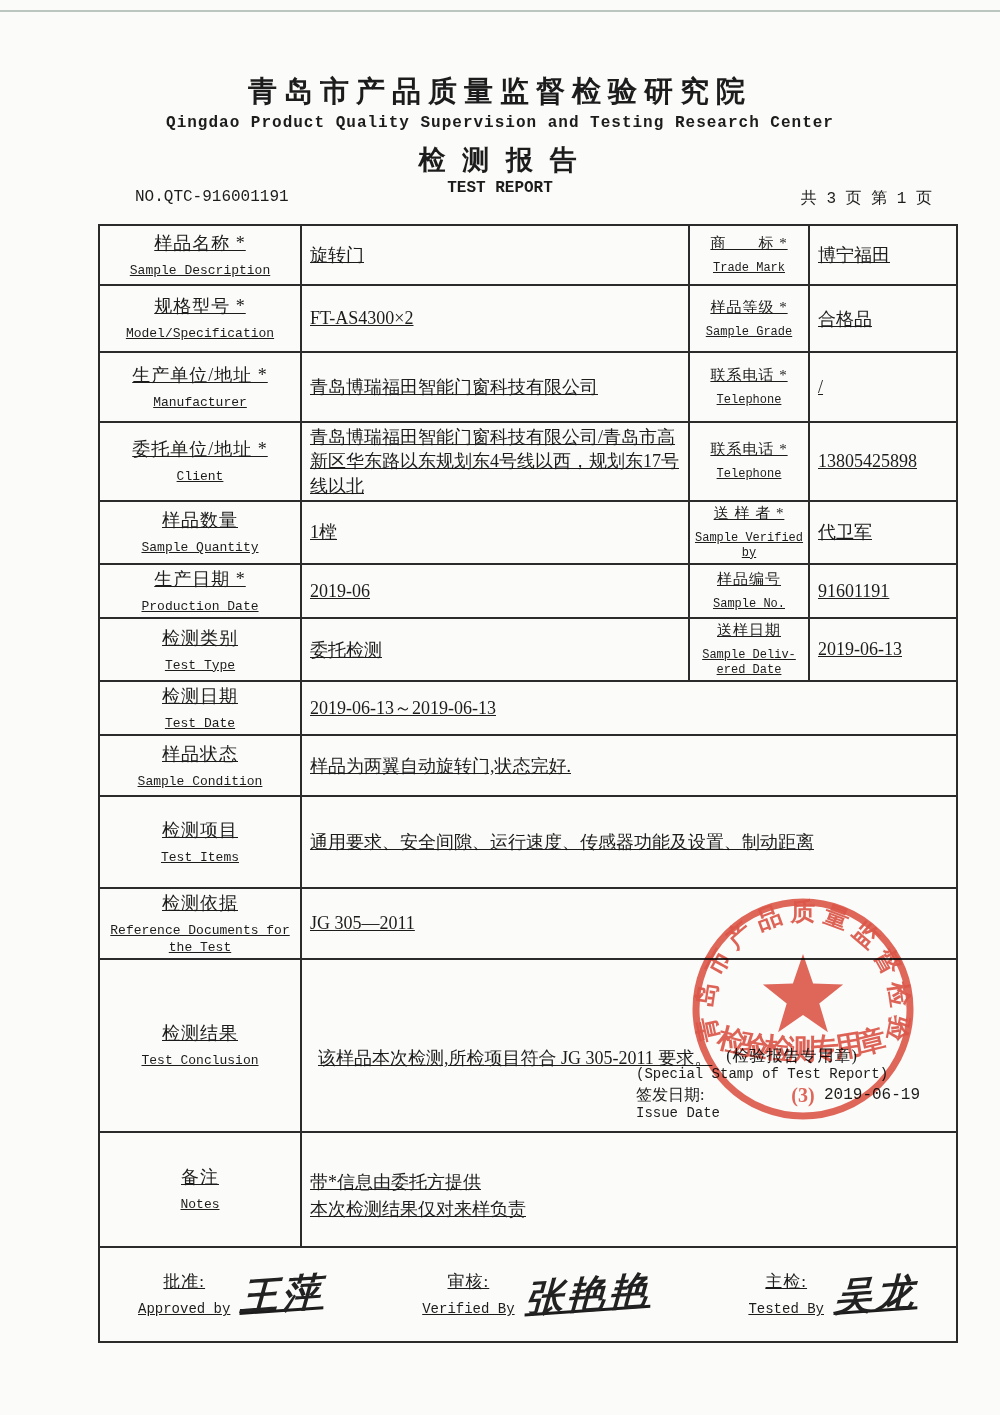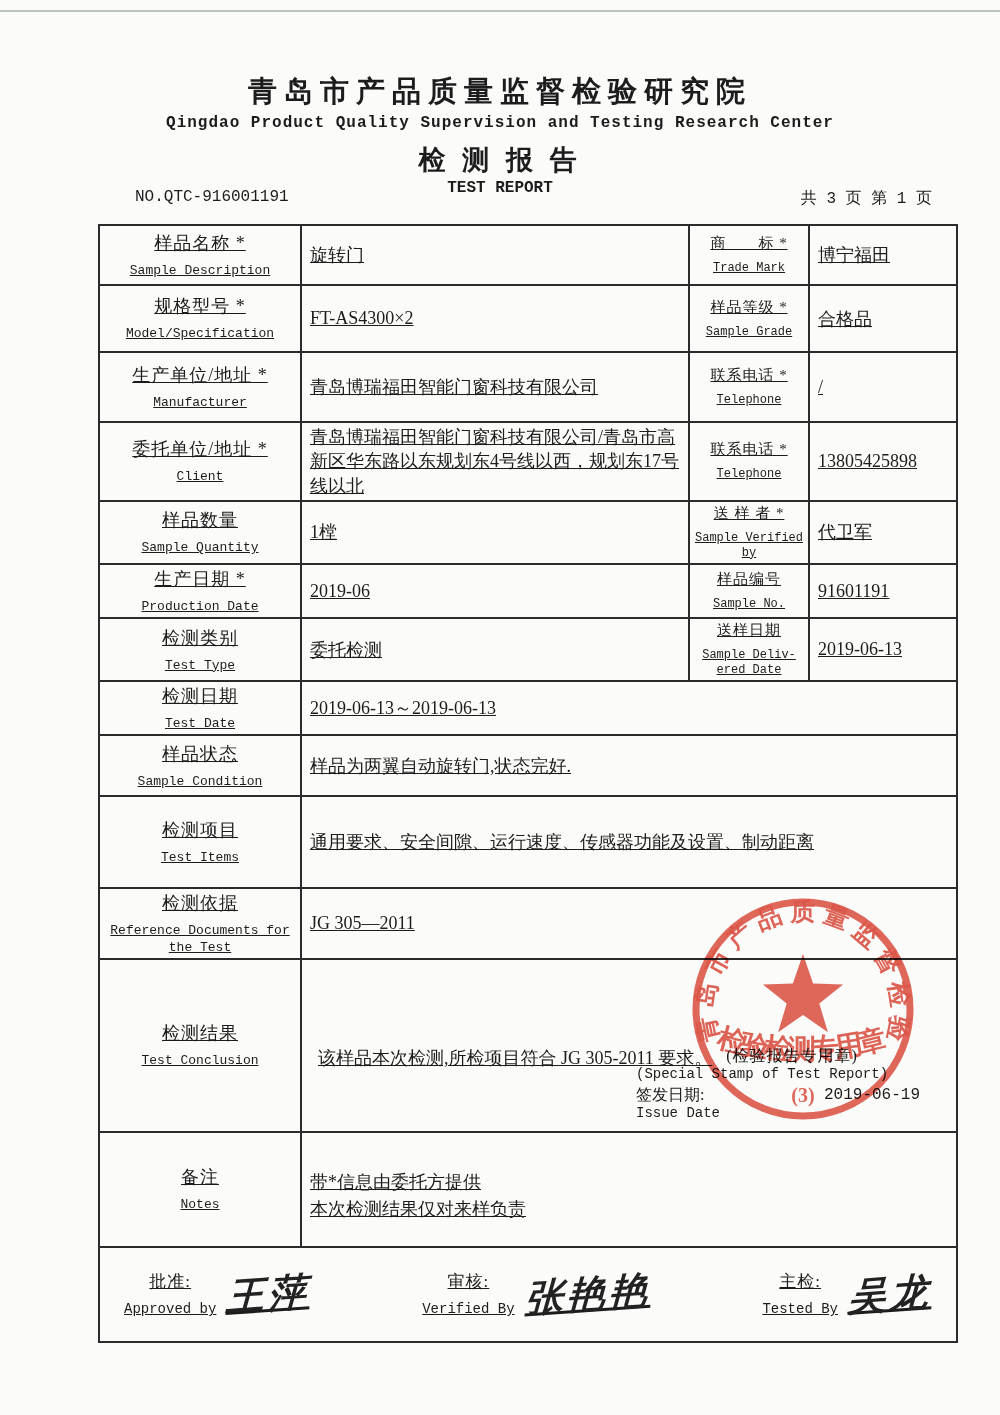--- a/index.html
+++ b/index.html
@@ -70,21 +70,21 @@
   .stamp-note .sn-cn1 { text-align: center; letter-spacing: 1px; }
   .stamp-note .sn-en1 { font-family: "Liberation Mono", monospace; font-size: 14px; }
   .stamp-note .sn-issue-row { display: flex; justify-content: space-between; margin-top: 2px; }
   .stamp-note .sn-en2 { font-family: "Liberation Mono", monospace; font-size: 14px; }
   .stamp-note .sn-date { font-family: "Liberation Mono", monospace; font-size: 16px; padding-right: 28px; }
   
   td.notes-val { vertical-align: top; }
   .notes-line { padding-left: 8px; line-height: 1.5; }
   .notes-line:first-child { padding-top: 14px; }
   
-  td.sig-row { padding: 0 10px; }
+  td.sig-row { padding: 0 24px; }
   .sig-flex { display: flex; align-items: center; justify-content: space-between; padding: 0 14px; }
   .sig-group { display: flex; align-items: center; gap: 10px; }
   .sig-labels { text-align: center; }
   .sig-labels .cn { font-size: 17px; }
   .sig-labels .en { font-size: 14px; }
   .sig-name {
     font-size: 38px; font-style: italic; font-weight: bold;
     transform: rotate(-4deg) skewX(-6deg);
     letter-spacing: 4px; white-space: nowrap; color: #222;
   }

